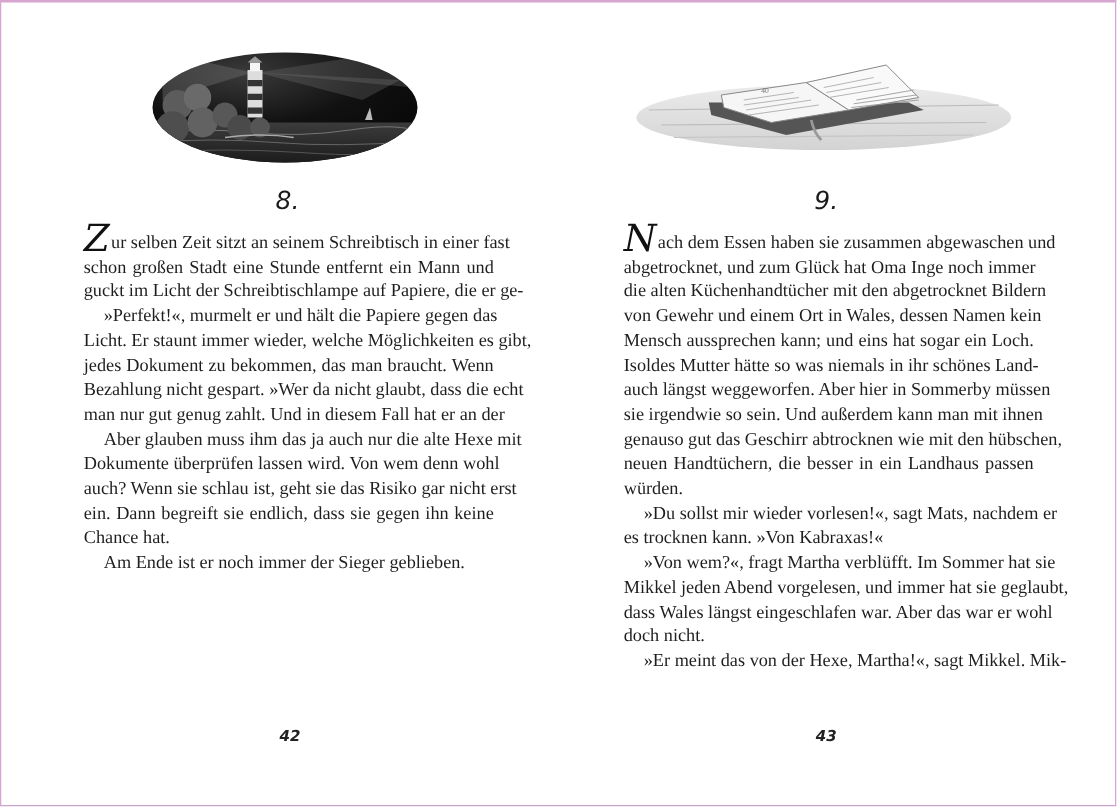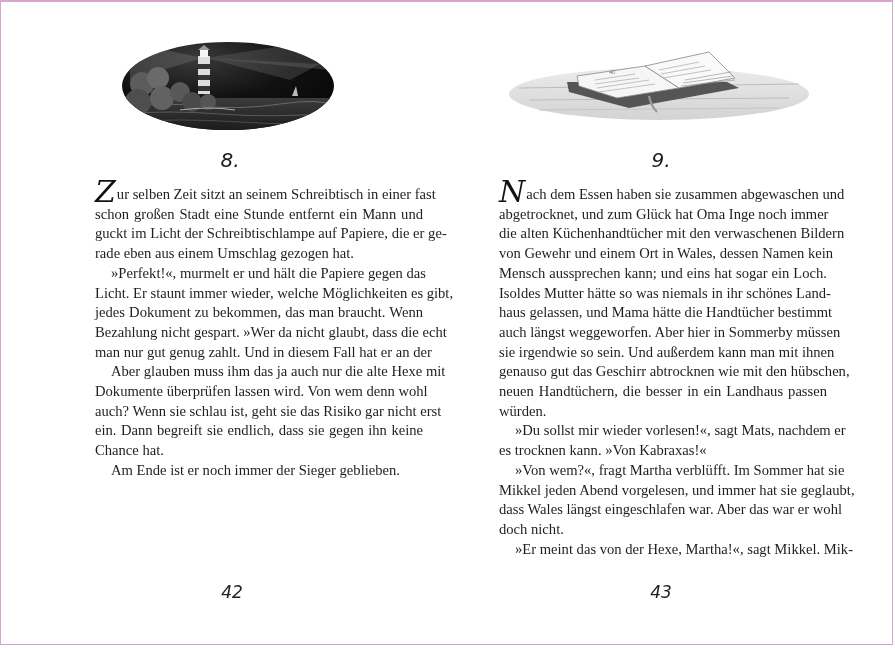--- a/index.html
+++ b/index.html
@@ -36,21 +36,21 @@
   .text-block .line.last { text-align-last: left; }
   .text-block .line.indent { padding-left: 16px; }
   .dropcap {
     font-family: "DejaVu Serif", serif; font-style: italic;
     font-size: 30px; line-height: 14px; vertical-align: -3px;
     margin-right: 1px; color: #111;
   }
   .page-number {
     position: absolute; width: 40px; text-align: center;
     font-family: "DejaVu Sans", sans-serif; font-style: italic;
-    font-size: 17px; color: #222;
+    font-size: 12px; color: #222; font-weight: bold;
   }
 </style>
 </head>
 <body>
 
 <div class="frame"></div>
 
 <div class="page left">
   <svg class="illustration" style="left:120px; top:40px;" width="216" height="92" viewBox="0 0 216 92">
     <defs>
@@ -89,25 +89,24 @@
       <rect x="78" y="46" width="12" height="5" fill="#333"></rect>
       <rect x="80" y="10" width="8" height="7" fill="#f5f5f5"></rect>
       <polygon points="78,10 84,5 90,10" fill="#999"></polygon>
       <polygon points="172,56 176,46 178,56" fill="#bbb"></polygon>
       <path d="M60 70 Q90 66 115 70" stroke="#aaa" stroke-width="1.2" fill="none"></path>
     </g>
   </svg>
 
   <div class="chapter-num" style="top:148px; left:0; width:460px;">8.</div>
 
-  <div class="text-block" style="left:67px; top:185px; width:328px;margin-left:28px;">
+  <div class="text-block" style="left:67px; top:185px; width:328px;">
     <span class="line"><span class="dropcap">Z</span><span>ur selben Zeit sitzt an seinem Schreibtisch in einer fast</span></span>
     <span class="line">schon großen Stadt eine Stunde entfernt ein Mann und</span>
     <span class="line">guckt im Licht der Schreibtischlampe auf Papiere, die er ge-</span>
-    <span class="line last">rade eben aus einem Umschlag gezogen hat.</span>
     <span class="line indent">»Perfekt!«, murmelt er und hält die Papiere gegen das</span>
     <span class="line">Licht. Er staunt immer wieder, welche Möglichkeiten es gibt,</span>
     <span class="line">jedes Dokument zu bekommen, das man braucht. Wenn</span>
     <span class="line">Bezahlung nicht gespart. »Wer da nicht glaubt, dass die echt</span>
     <span class="line">man nur gut genug zahlt. Und in diesem Fall hat er an der</span>
     <span class="line indent">Aber glauben muss ihm das ja auch nur die alte Hexe mit</span>
     <span class="line">Dokumente überprüfen lassen wird. Von wem denn wohl</span>
     <span class="line">auch? Wenn sie schlau ist, geht sie das Risiko gar nicht erst</span>
     <span class="line">ein. Dann begreift sie endlich, dass sie gegen ihn keine</span>
     <span class="line last">Chance hat.</span>
@@ -137,25 +136,24 @@
     <path d="M160 34 L200 26 M162 38 L206 30 M164 42 L212 34" stroke="#aaa" stroke-width="0.7"></path>
     <text x="110" y="38" font-size="6" fill="#777" font-family="Liberation Serif, serif">40</text>
     <path d="M150 60 Q152 70 158 76" stroke="#999" stroke-width="2.2" fill="none"></path>
   </svg>
 
   <div class="chapter-num" style="top:148px; left:0; width:428px;">9.</div>
 
   <div class="text-block" style="left:52px; top:185px; width:328px;">
     <span class="line"><span class="dropcap">N</span><span>ach dem Essen haben sie zusammen abgewaschen und</span></span>
     <span class="line">abgetrocknet, und zum Glück hat Oma Inge noch immer</span>
-    <span class="line">die alten Küchenhandtücher mit den verwaschenen Bildern</span>
+    <span class="line">die alten Küchenhandtücher mit den abgetrocknet Bildern</span>
     <span class="line">von Gewehr und einem Ort in Wales, dessen Namen kein</span>
     <span class="line">Mensch aussprechen kann; und eins hat sogar ein Loch.</span>
     <span class="line">Isoldes Mutter hätte so was niemals in ihr schönes Land-</span>
-    <span class="line">haus gelassen, und Mama hätte die Handtücher bestimmt</span>
     <span class="line">auch längst weggeworfen. Aber hier in Sommerby müssen</span>
     <span class="line">sie irgendwie so sein. Und außerdem kann man mit ihnen</span>
     <span class="line">genauso gut das Geschirr abtrocknen wie mit den hübschen,</span>
     <span class="line">neuen Handtüchern, die besser in ein Landhaus passen</span>
     <span class="line last">würden.</span>
     <span class="line indent">»Du sollst mir wieder vorlesen!«, sagt Mats, nachdem er</span>
     <span class="line last">es trocknen kann. »Von Kabraxas!«</span>
     <span class="line indent">»Von wem?«, fragt Martha verblüfft. Im Sommer hat sie</span>
     <span class="line">Mikkel jeden Abend vorgelesen, und immer hat sie geglaubt,</span>
     <span class="line">dass Wales längst eingeschlafen war. Aber das war er wohl</span>

